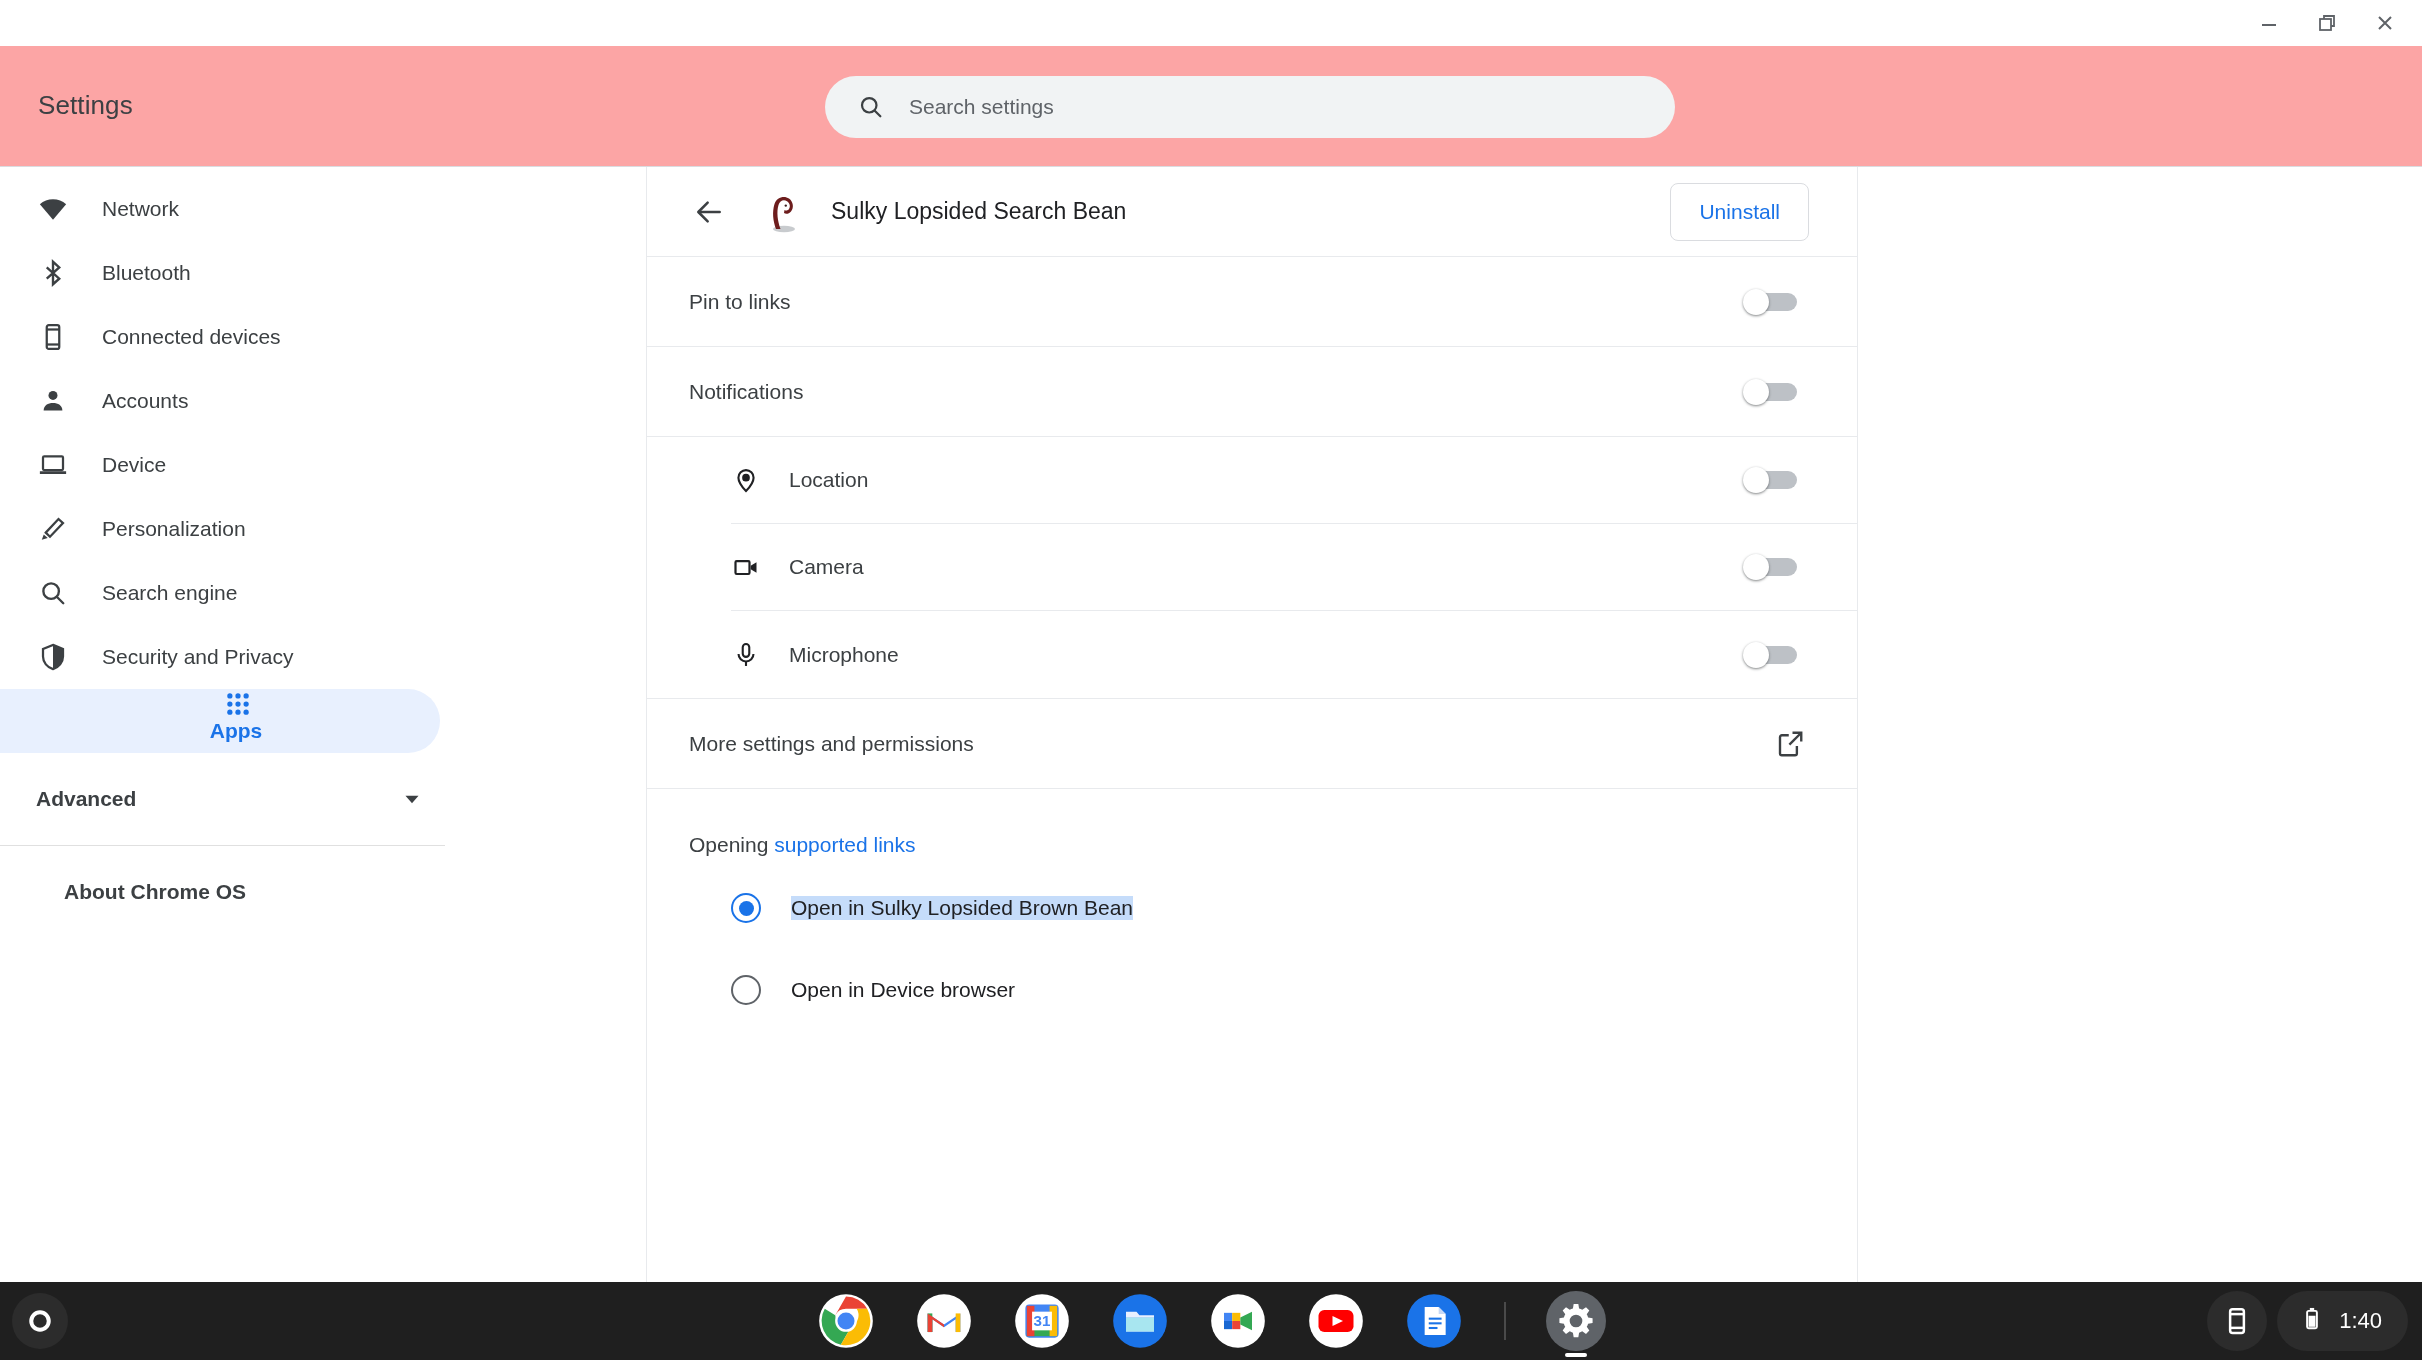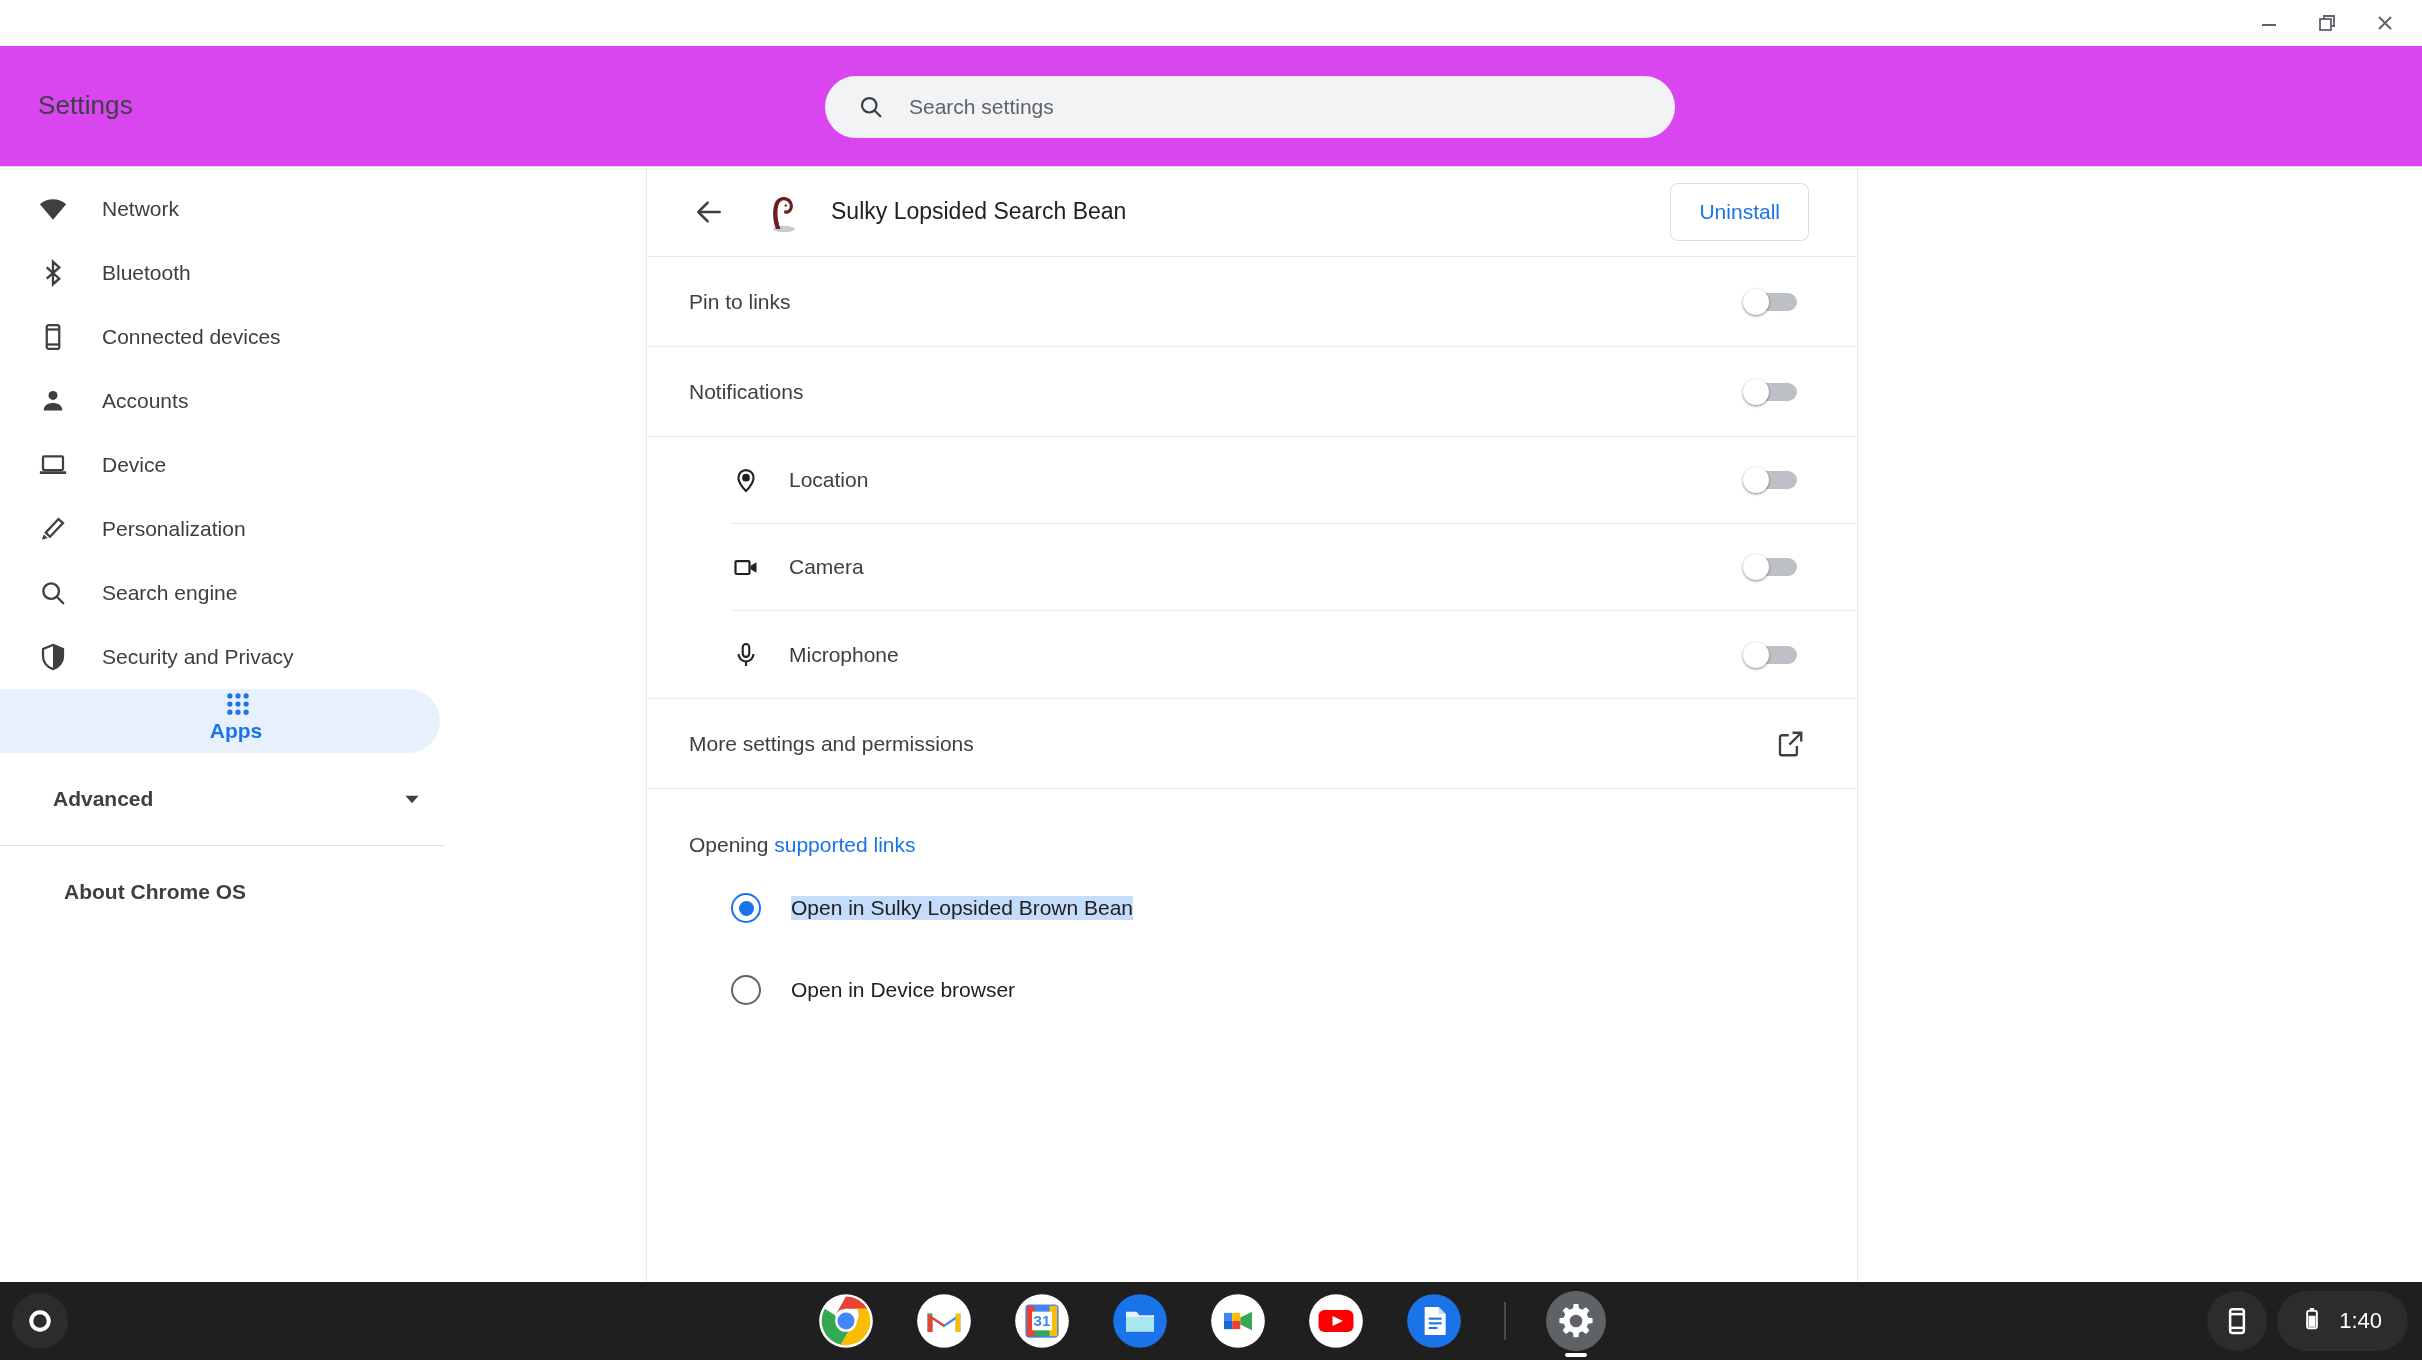--- a/index.html
+++ b/index.html
@@ -31,21 +31,21 @@
   }
   .wc svg { display: block; }
   #wc-min { right: 130px; }
   #wc-max { right: 72px; }
   #wc-close { right: 14px; }
 
   
   #topbar {
     position: absolute; left: 0; top: 46px;
     width: 2422px; height: 121px;
-    background: #d946ef;
+    background: #fca5a5;
     border-bottom: 1px solid #dadce0;
   }
   #app-title {
     position: absolute; left: 38px; top: 44px;
     font-size: 26px; color: #3c4043; letter-spacing: 0.1px;
   }
   #searchbox {
     position: absolute; left: 825px; top: 30px;
     width: 850px; height: 62px;
     background: #f1f3f4;
@@ -99,21 +99,21 @@
   .nav-item.selected .nav-ico { color: #1a73e8; }
   .nav-item.selected .nav-lbl { color: #1a73e8; font-weight: bold; }
 
   #advanced-row {
     display: flex; align-items: center;
     height: 64px; width: 445px;
     margin-top: 14px;
     cursor: pointer;
   }
   #advanced-row .adv-lbl {
-    margin-left: 53px; font-size: 21px; color: #3c4043; font-weight: bold;
+    margin-left: 36px; font-size: 21px; color: #3c4043; font-weight: bold;
   }
   #advanced-row .adv-chev { margin-left: auto; margin-right: 20px; display: flex; }
 
   #sidebar-divider {
     width: 445px; height: 1px; background: #e0e0e0; margin-top: 14px;
   }
   #about-row {
     display: flex; align-items: center;
     height: 64px; width: 445px; margin-top: 14px;
     cursor: pointer;

